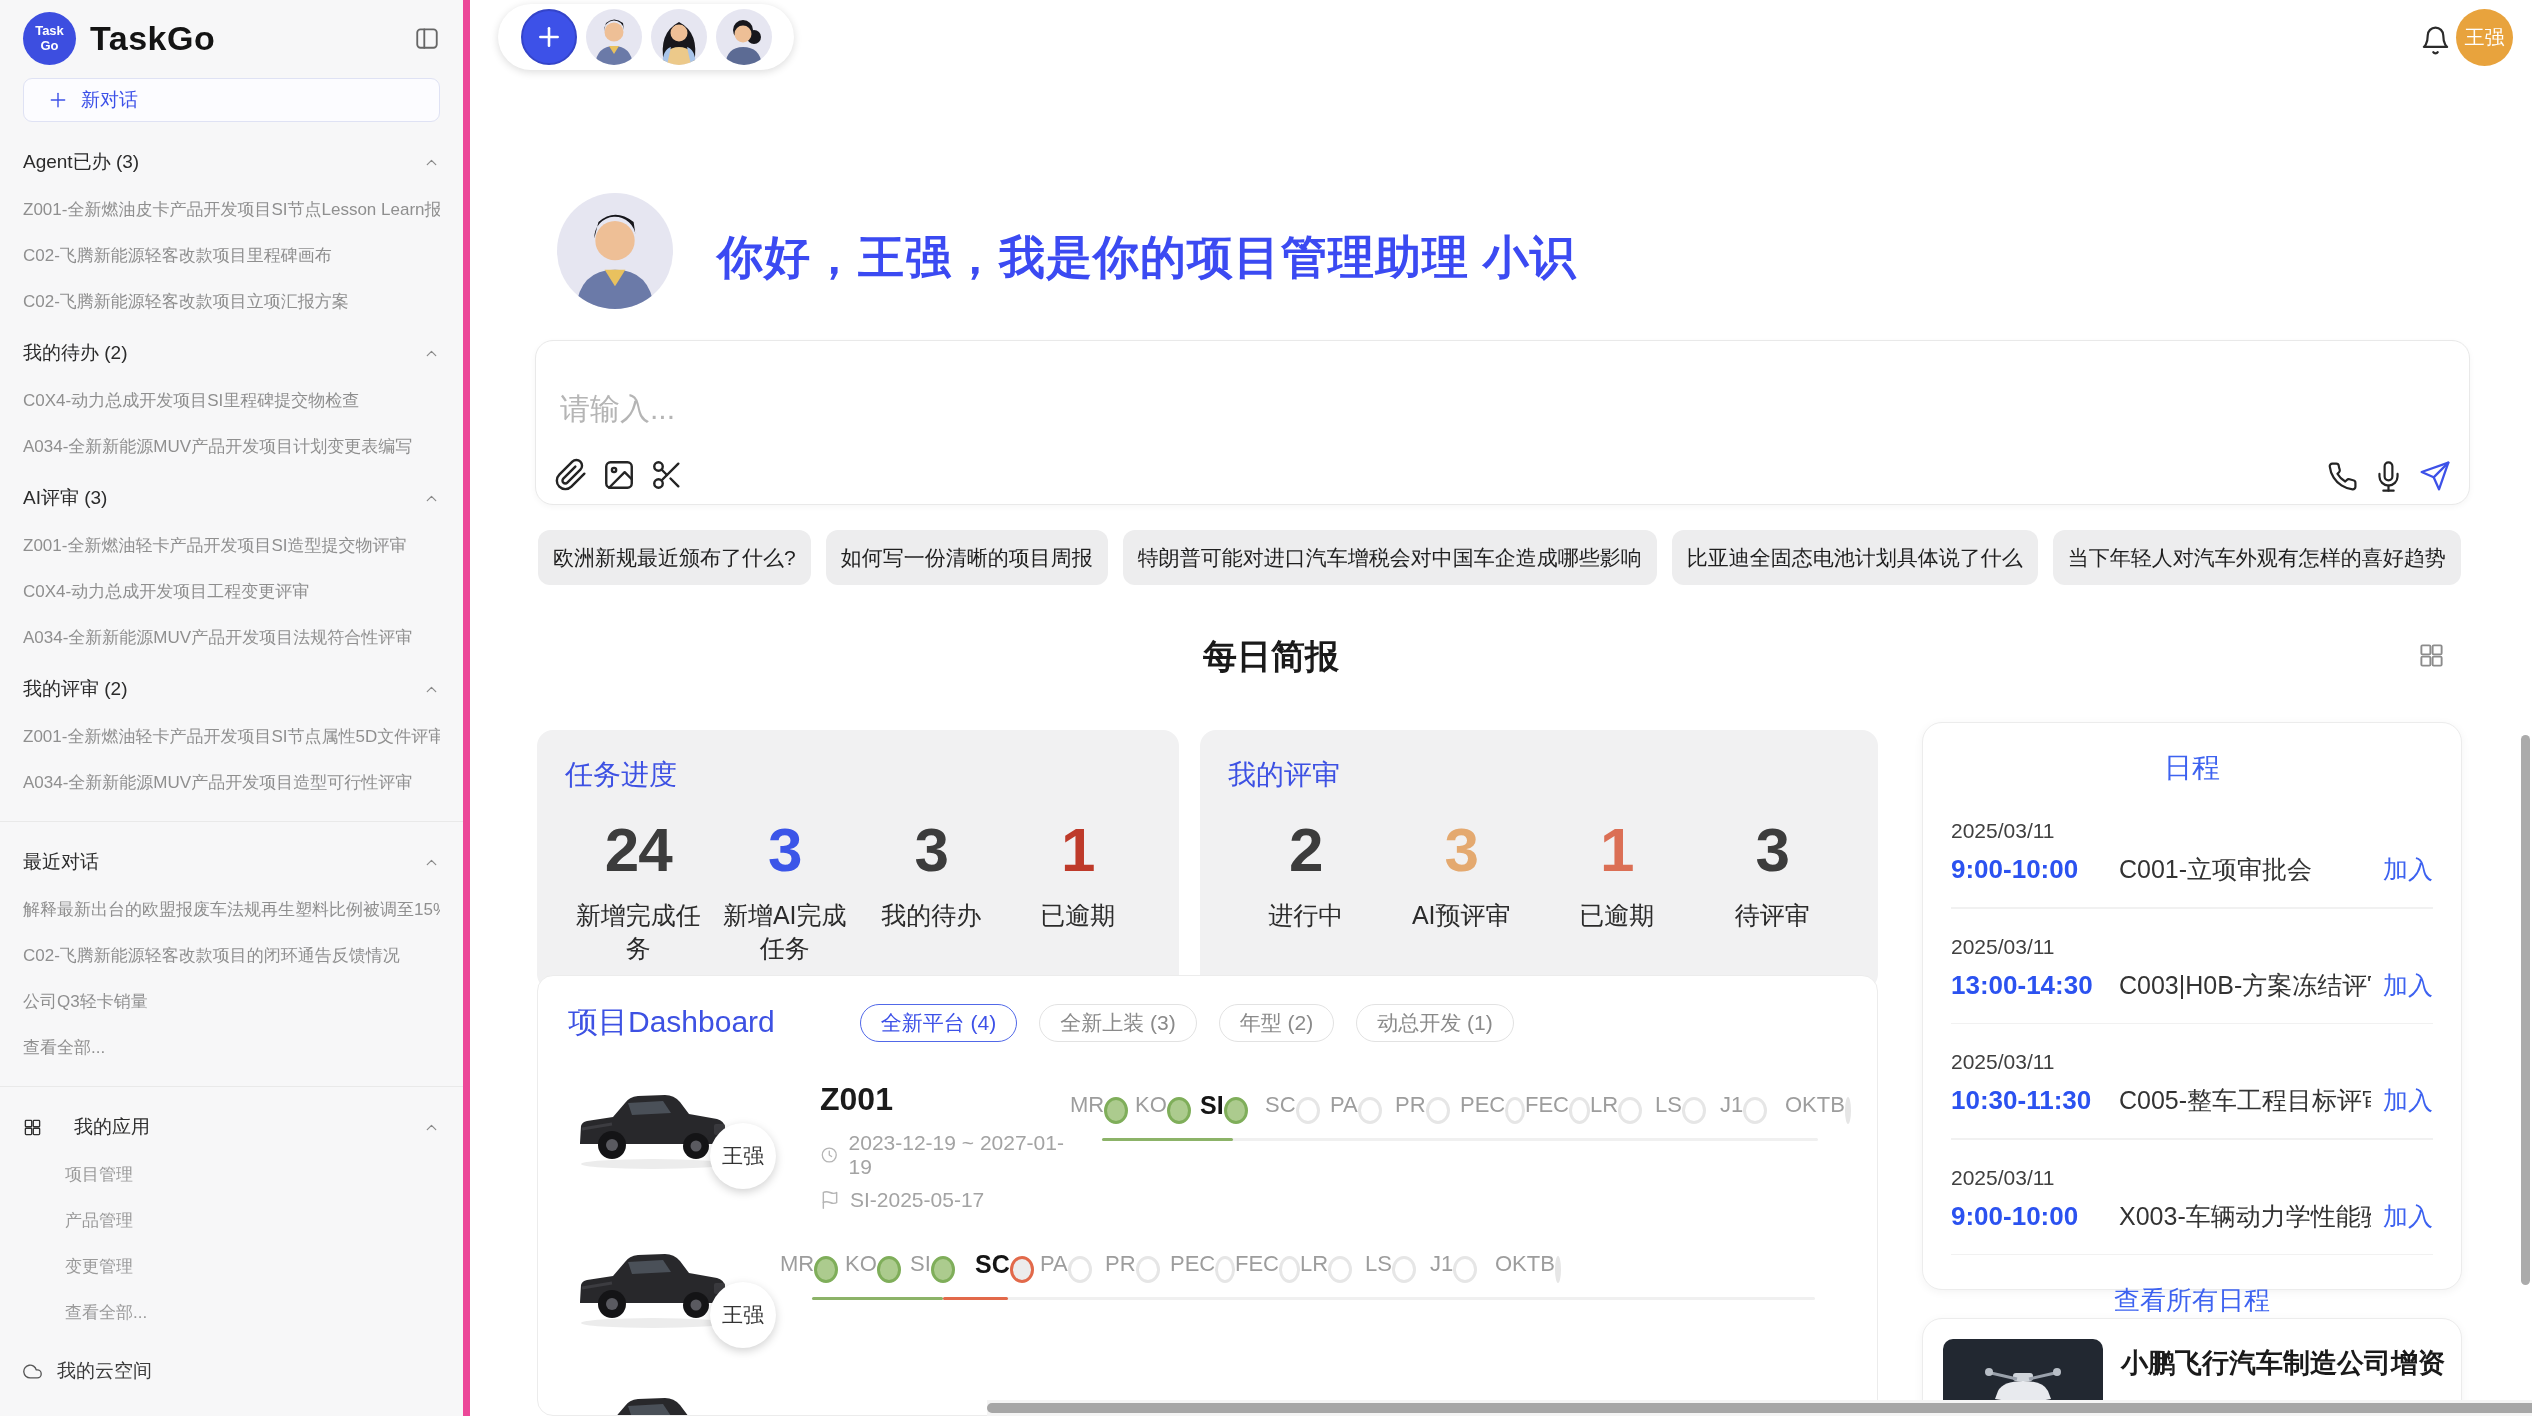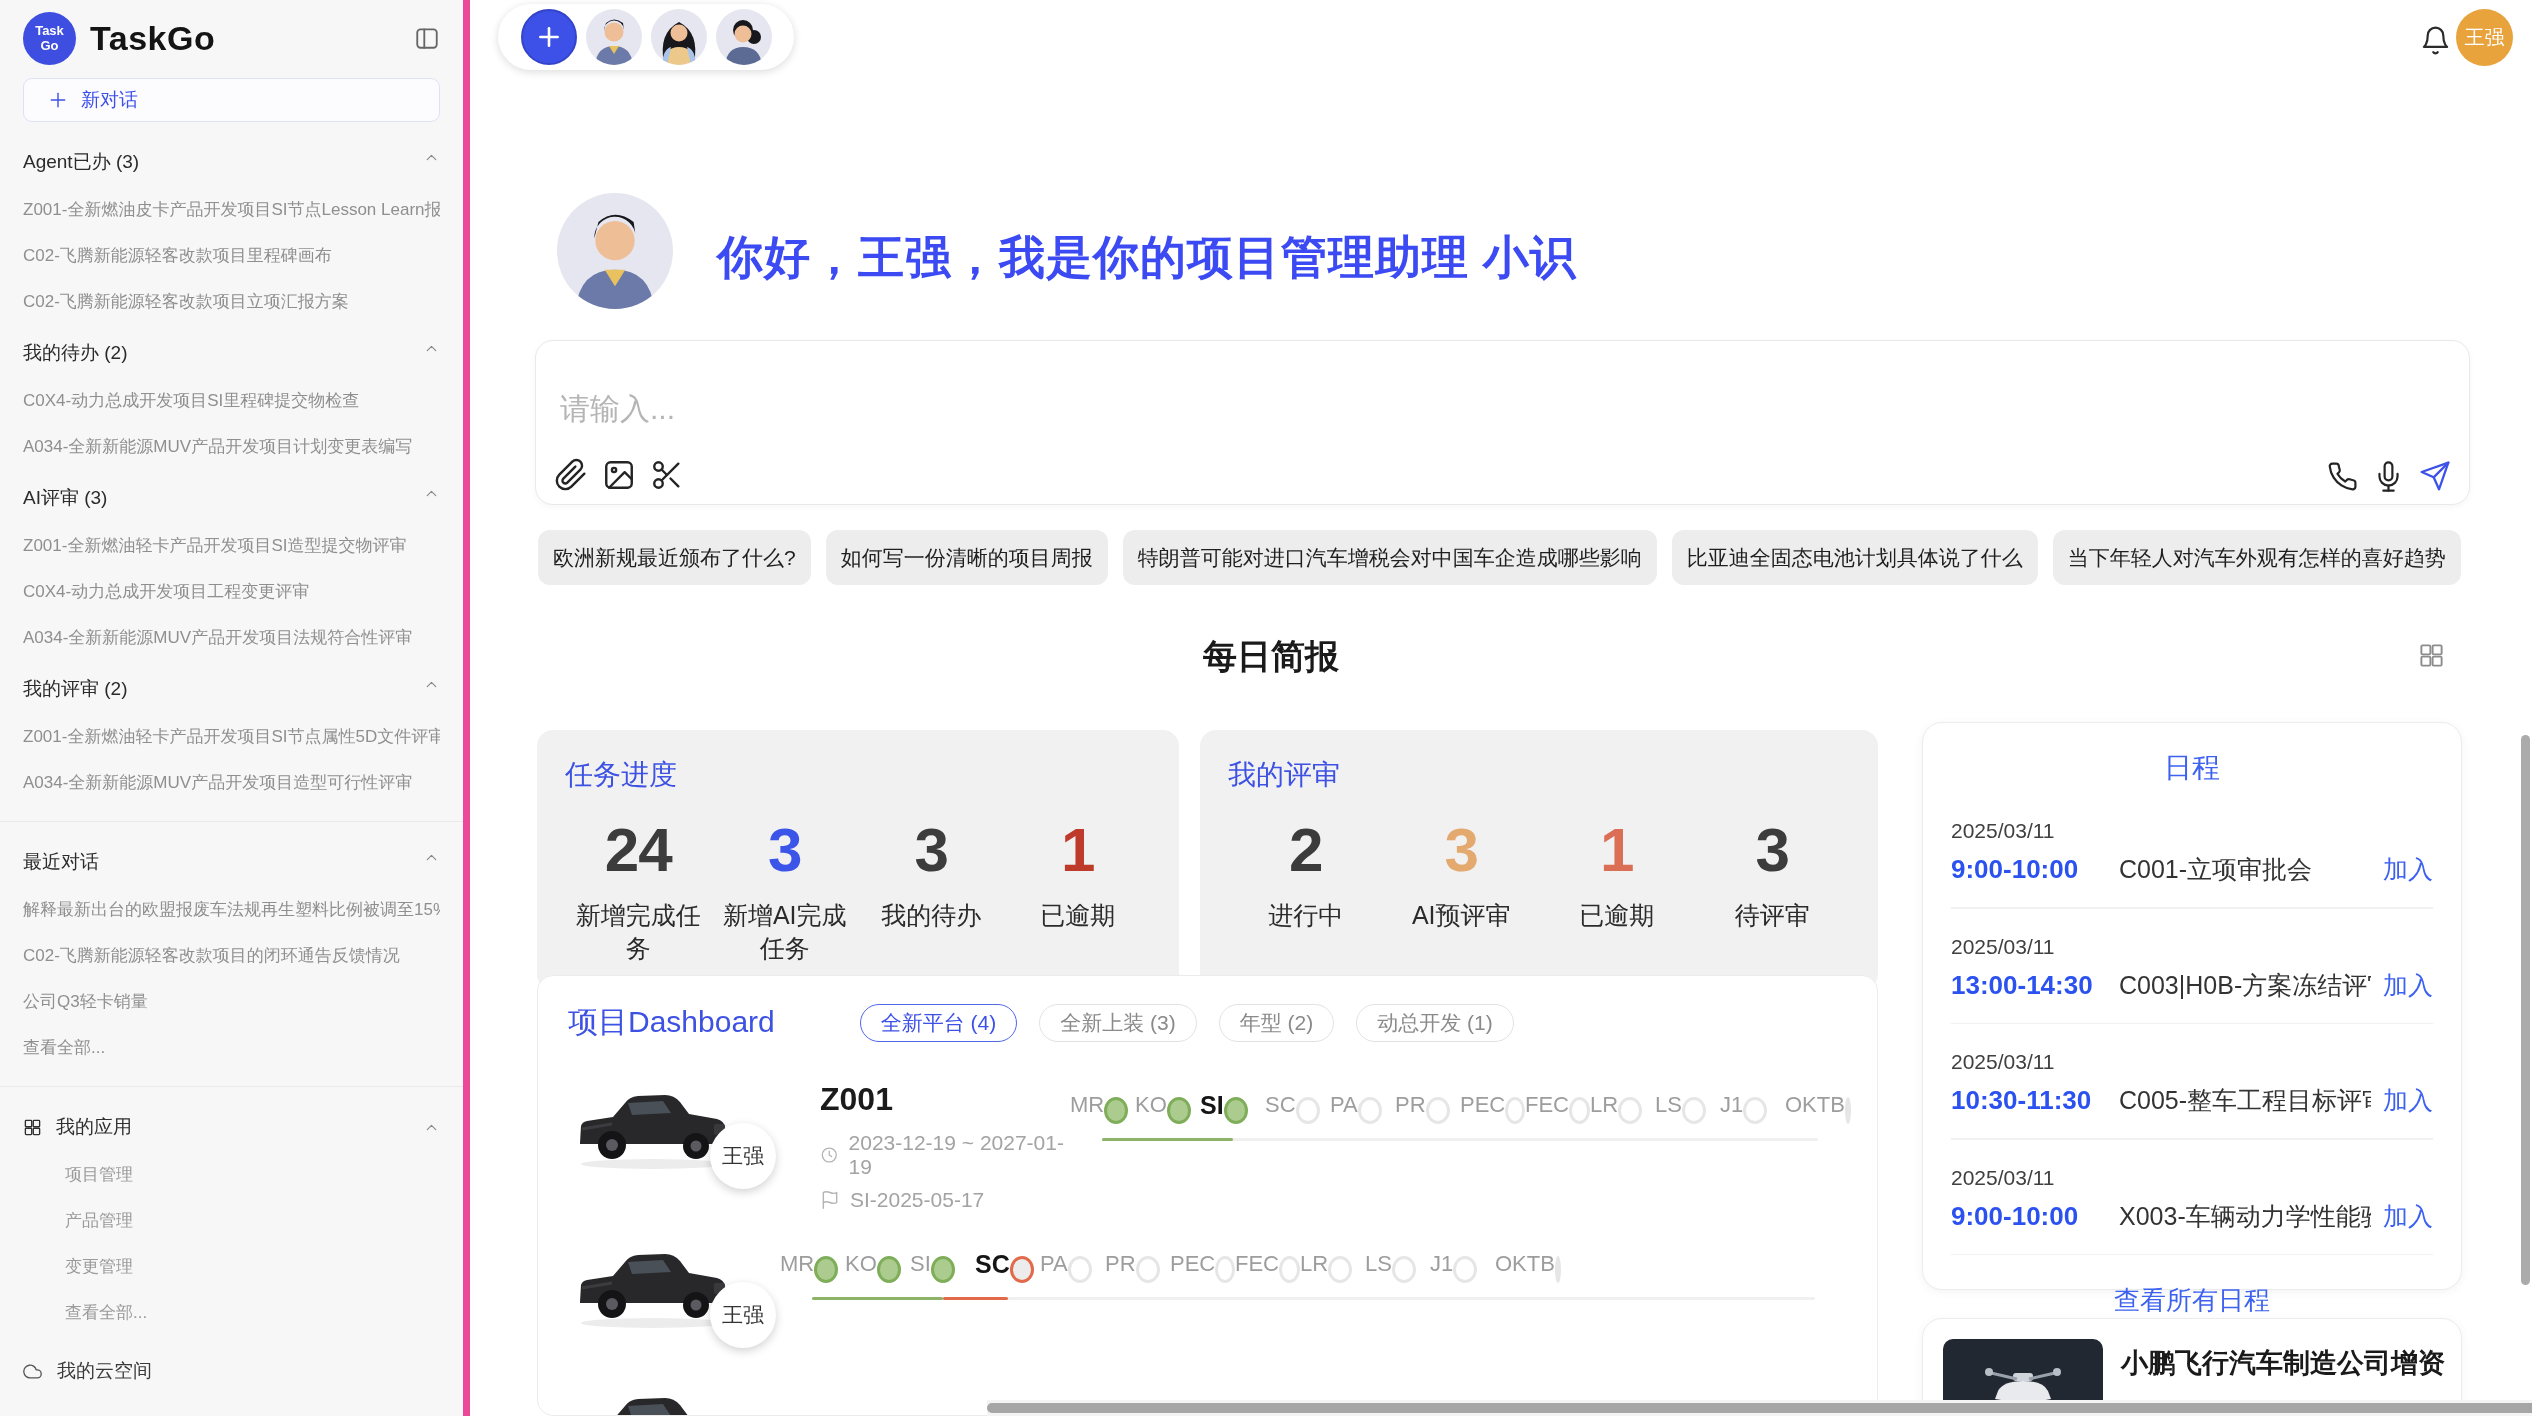--- a/index.html
+++ b/index.html
@@ -9,25 +9,25 @@
   
   .sidebar{position:absolute;left:0;top:0;bottom:0;width:470px;background:#f7f7f8;border-right:7px solid #ec4899;
     padding:0 23px;box-sizing:border-box;overflow:hidden}
   .side-head{display:flex;align-items:center;margin-top:10px;height:56px}
   .logo{width:53px;height:53px;border-radius:50%;background:#3D4EE0;color:#fff;display:flex;flex-direction:column;
     align-items:center;justify-content:center;font-size:13px;line-height:15px;font-weight:700;flex:none}
   .app-title{font-size:34px;font-weight:700;color:#141414;margin-left:14px;letter-spacing:.5px}
   .collapse{margin-left:auto;color:#666}
   .new-chat{margin-top:12px;height:42px;border:1.5px solid #dfe2f4;background:#fcfcff;border-radius:9px;
     display:flex;align-items:center;padding-left:24px;gap:13px;color:#3D51E8;font-size:19px;cursor:pointer}
-  .sec-h{display:flex;align-items:flex-start;margin-top:27px;font-size:19px;color:#2b2b2b}
+  .sec-h{display:flex;align-items:center;margin-top:27px;font-size:19px;color:#2b2b2b}
   .sec-h .chev{margin-left:auto;color:#8a8a8a}
   .s-item{margin-top:23px;font-size:17px;color:#8f8f8f;white-space:nowrap;overflow:hidden;cursor:pointer}
   .divider{height:1px;background:#e9e9e9;margin:27px -23px 0}
-  .apps-h{display:flex;align-items:center;gap:14px;margin-top:27px;font-size:19px;color:#2f2f2f}
+  .apps-h{display:flex;align-items:center;gap:32px;margin-top:27px;font-size:19px;color:#2f2f2f}
   .apps-h .chev{margin-left:auto;color:#8a8a8a}
   .sub-item{margin-top:23px;margin-left:42px;font-size:17px;color:#9a9a9a;cursor:pointer}
   .row-item{display:flex;align-items:center;gap:15px;margin-top:34px;font-size:19px;color:#3a3a3a;cursor:pointer}
   .row-item .ric{color:#555;flex:none}
   
   .main{position:absolute;left:470px;top:0;right:0;bottom:0;background:#fff}
   .pill{position:absolute;left:28px;top:4px;width:296px;height:66px;border-radius:33px;background:#fff;
     box-shadow:0 2px 8px rgba(0,0,0,.14);display:flex;align-items:center;justify-content:center;gap:9px}
   .pav{width:56px;height:56px;border-radius:50%;background:#e6e6f1;overflow:hidden;flex:none;cursor:pointer}
   .plus-btn{width:56px;height:56px;border-radius:50%;background:#3D51E8;border:2px solid #3444c9;box-sizing:border-box;

